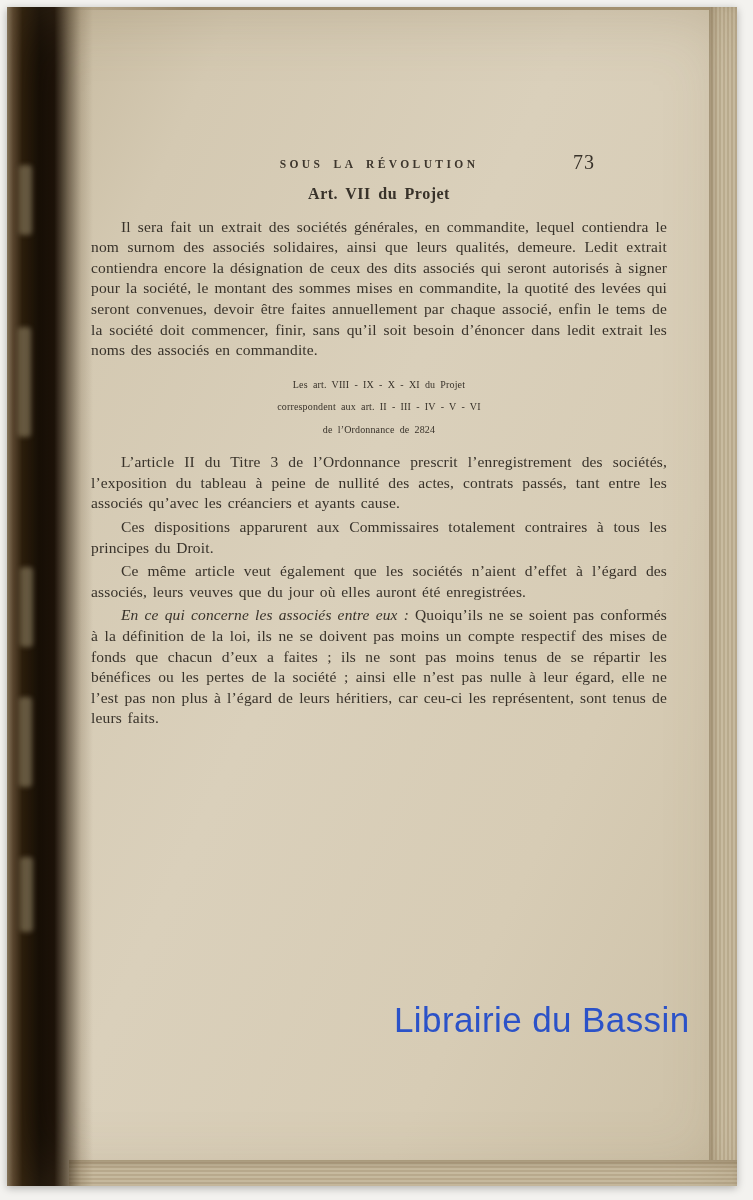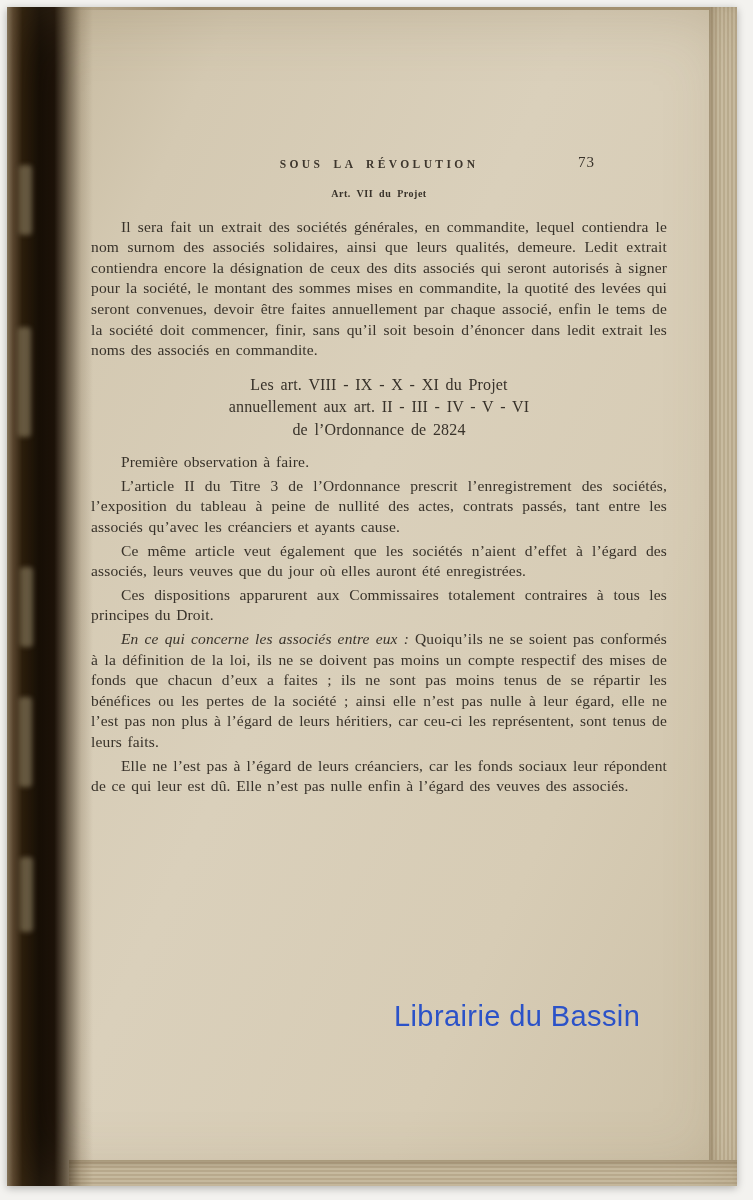--- a/index.html
+++ b/index.html
@@ -55,38 +55,38 @@
     color:#38322a; font-size:15.5px; line-height:20.6px;
     text-align:justify; letter-spacing:.15px; word-spacing:1.6px;
   }
   .running-row { position:relative; height:18px; margin-bottom:12px; }
   .running-head {
     text-align:center; font-size:11.5px; font-weight:bold;
     letter-spacing:3.4px; color:#3d362d; word-spacing:4px;
   }
   .page-number {
     position:absolute; right:72px; top:-2px;
-    font-size:15px; letter-spacing:1px; color:#38322a;
+    font-size:20px; letter-spacing:1px; color:#38322a;
   }
   .h1 {
-    text-align:center; font-weight:bold; font-size:10px;
+    text-align:center; font-weight:bold; font-size:16px;
     letter-spacing:.5px; word-spacing:3px; margin:10px 0 12px;
   }
   .text-block p { margin:0 0 3px; text-indent:30px; }
   .cross-head {
     text-align:center; margin:13px 0 11px; line-height:22.5px;
-    font-size:16px; word-spacing:2.5px;
+    font-size:10px; word-spacing:2.5px;
   }
   .gap-top { margin-top:5px; }
   em { font-style:italic; }
   
   .watermark {
     position:absolute; left:394px; top:1000px;
     font-family:"Liberation Sans", sans-serif;
-    font-size:29px; color:#2b52c8; letter-spacing:.4px; white-space:nowrap;
+    font-size:35px; color:#2b52c8; letter-spacing:.4px; white-space:nowrap;
   }
 </style>
 </head>
 <body>
 
 <div class="photo">
   <div class="book">
     <div class="book-top-line"></div>
     <div class="edge-right"></div>
     <div class="edge-bottom"></div>
@@ -103,31 +103,29 @@
         <div class="running-head">SOUS LA RÉVOLUTION</div>
         <div class="page-number">73</div>
       </div>
 
       <div class="h1">Art. VII du Projet</div>
 
       <p>Il sera fait un extrait des sociétés générales, en commandite, lequel contiendra le nom surnom des associés solidaires, ainsi que leurs qualités, demeure. Ledit extrait contiendra encore la désignation de ceux des dits associés qui seront autorisés à signer pour la société, le montant des sommes mises en commandite, la quotité des levées qui seront convenues, devoir être faites annuellement par chaque associé, enfin le tems de la société doit commencer, finir, sans qu’il soit besoin d’énoncer dans ledit extrait les noms des associés en commandite.</p>
 
       <div class="cross-head">
         <div>Les art. VIII - IX - X - XI du Projet</div>
-        <div>annuellement aux art. II - III - IV - V - VI</div>
+        <div>correspondent aux art. II - III - IV - V - VI</div>
         <div>de l’Ordonnance de 2824</div>
       </div>
 
-      <p>Première observation à faire.</p>
       <p>L’article II du Titre 3 de l’Ordonnance prescrit l’enregistrement des sociétés, l’exposition du tableau à peine de nullité des actes, contrats passés, tant entre les associés qu’avec les créanciers et ayants cause.</p>
+      <p>Ces dispositions apparurent aux Commissaires totalement contraires à tous les principes du Droit.</p>
       <p>Ce même article veut également que les sociétés n’aient d’effet à l’égard des associés, leurs veuves que du jour où elles auront été enregistrées.</p>
-      <p>Ces dispositions apparurent aux Commissaires totalement contraires à tous les principes du Droit.</p>
 
       <p class="gap-top"><em>En ce qui concerne les associés entre eux :</em><span> Quoiqu’ils ne se soient pas conformés à la définition de la loi, ils ne se doivent pas moins un compte respectif des mises de fonds que chacun d’eux a faites ; ils ne sont pas moins tenus de se répartir les bénéfices ou les pertes de la société ; ainsi elle n’est pas nulle à leur égard, elle ne l’est pas non plus à l’égard de leurs héritiers, car ceu-ci les représentent, sont tenus de leurs faits.</span></p>
 
-      <p>Elle ne l’est pas à l’égard de leurs créanciers, car les fonds sociaux leur répondent de ce qui leur est dû. Elle n’est pas nulle enfin à l’égard des veuves des associés.</p>
     </div>
 
     <div class="vignette"></div>
   </div>
 
   <div class="watermark">Librairie du Bassin</div>
 </div>
 
 </body></html>

